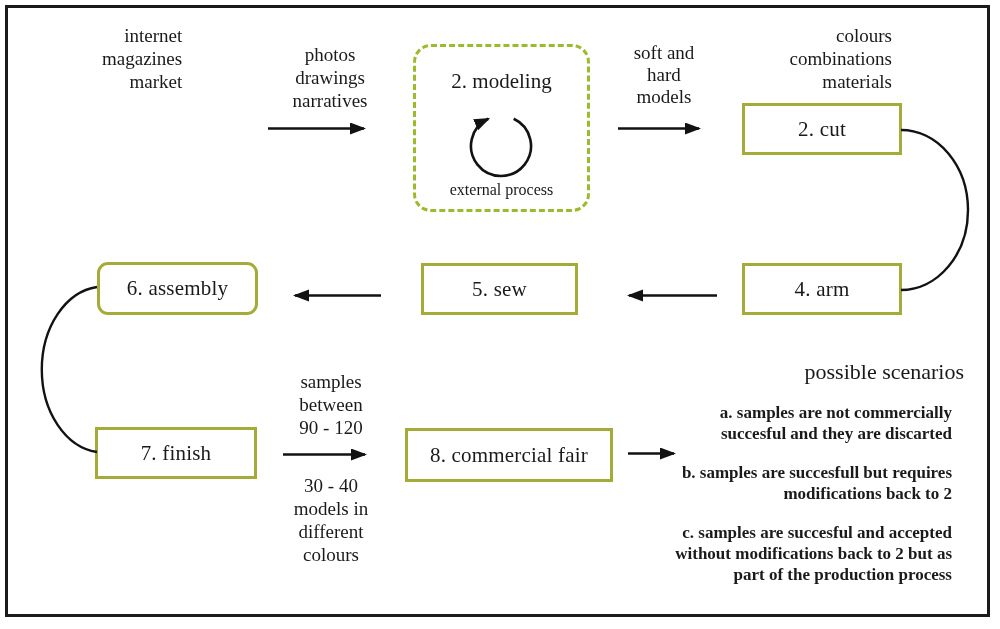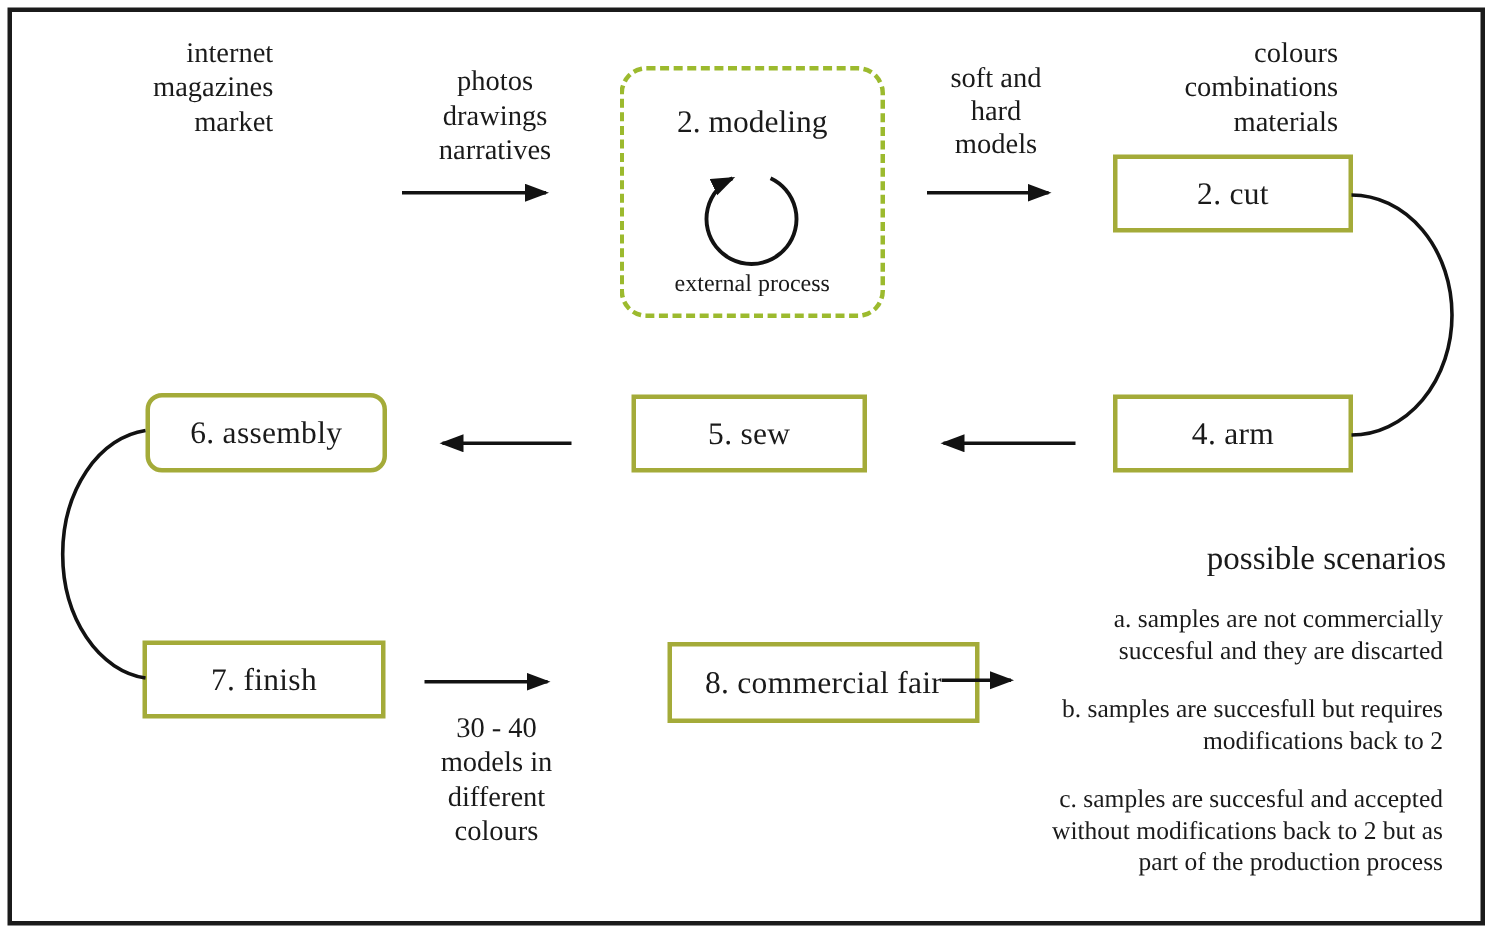--- a/index.html
+++ b/index.html
@@ -25,21 +25,21 @@
     position:absolute; border:3px solid var(--olive); background:var(--bg);
     display:flex; align-items:center; justify-content:center;
     font-size:21px; letter-spacing:.2px;
   }
   #box-concept { left:95px;  top:102px; width:162px; height:52px; }
   #box-cut     { left:742px; top:103px; width:160px; height:52px; }
   #box-arm     { left:742px; top:263px; width:160px; height:52px; }
   #box-sew     { left:421px; top:263px; width:157px; height:52px; }
   #box-assembly{ left:97px;  top:262px; width:161px; height:53px;border-radius:11px; }
   #box-finish  { left:95px;  top:427px; width:162px; height:52px; }
-  #box-fair    { left:405px; top:428px; width:208px; height:54px;margin-left:40px; }
+  #box-fair    { left:405px; top:428px; width:208px; height:54px; }
 
   #box-modeling{
     position:absolute; left:413px; top:44px; width:177px; height:168px;
     border:3px dashed var(--olive-dash); border-radius:18px; background:var(--bg);
   }
   .modeling-title{
     position:absolute; top:22px; left:0; width:100%; text-align:center; font-size:21px;
   }
   .modeling-sub{
     position:absolute; bottom:10px; left:0; width:100%; text-align:center; font-size:16px;
@@ -52,22 +52,22 @@
   #label-photos        { left:330px; top:43px;  transform:translateX(-50%); text-align:center; }
   #label-soft          { left:664px; top:42px;  transform:translateX(-50%); text-align:center; line-height:22px; }
   #note-cut            { right:108px; top:24px; text-align:right; }
   #label-samples-above { left:331px; top:370px; transform:translateX(-50%); text-align:center; }
   #label-samples-below { left:331px; top:474px; transform:translateX(-50%); text-align:center; }
 
   #scenarios-title{
     position:absolute; right:36px; top:359px; font-size:22px; text-align:right;
   }
   .scenario{
-    position:absolute; right:38px; white-space:pre-line; text-align:right;
-    font-size:17px; line-height:21px;
+    position:absolute; right:48px; white-space:pre-line; text-align:right;
+    font-size:17px; line-height:21px;font-weight:bold;
   }
   #scenario-a{ top:402px; }
   #scenario-b{ top:462px; }
   #scenario-c{ top:522px; }
 
   svg.connectors{
     position:absolute; left:0; top:0; width:1000px; height:629px;
     pointer-events:none;
   }
   svg.connectors .stroke{ stroke:var(--ink); fill:none; }
@@ -115,20 +115,23 @@
 market</div>
   <div class="note" id="label-photos">photos
 drawings
 narratives</div>
   <div class="note" id="label-soft">soft and
 hard
 models</div>
   <div class="note" id="note-cut">colours
 combinations
 materials</div>
+  <div class="note" id="label-samples-above">samples
+between
+90 - 120</div>
   <div class="note" id="label-samples-below">30 - 40
 models in
 different
 colours</div>
 
   <div id="scenarios-title">possible scenarios</div>
   <div class="scenario" id="scenario-a">a. samples are not commercially
 succesful and they are discarted</div>
   <div class="scenario" id="scenario-b">b. samples are succesfull but requires
 modifications back to 2</div>

